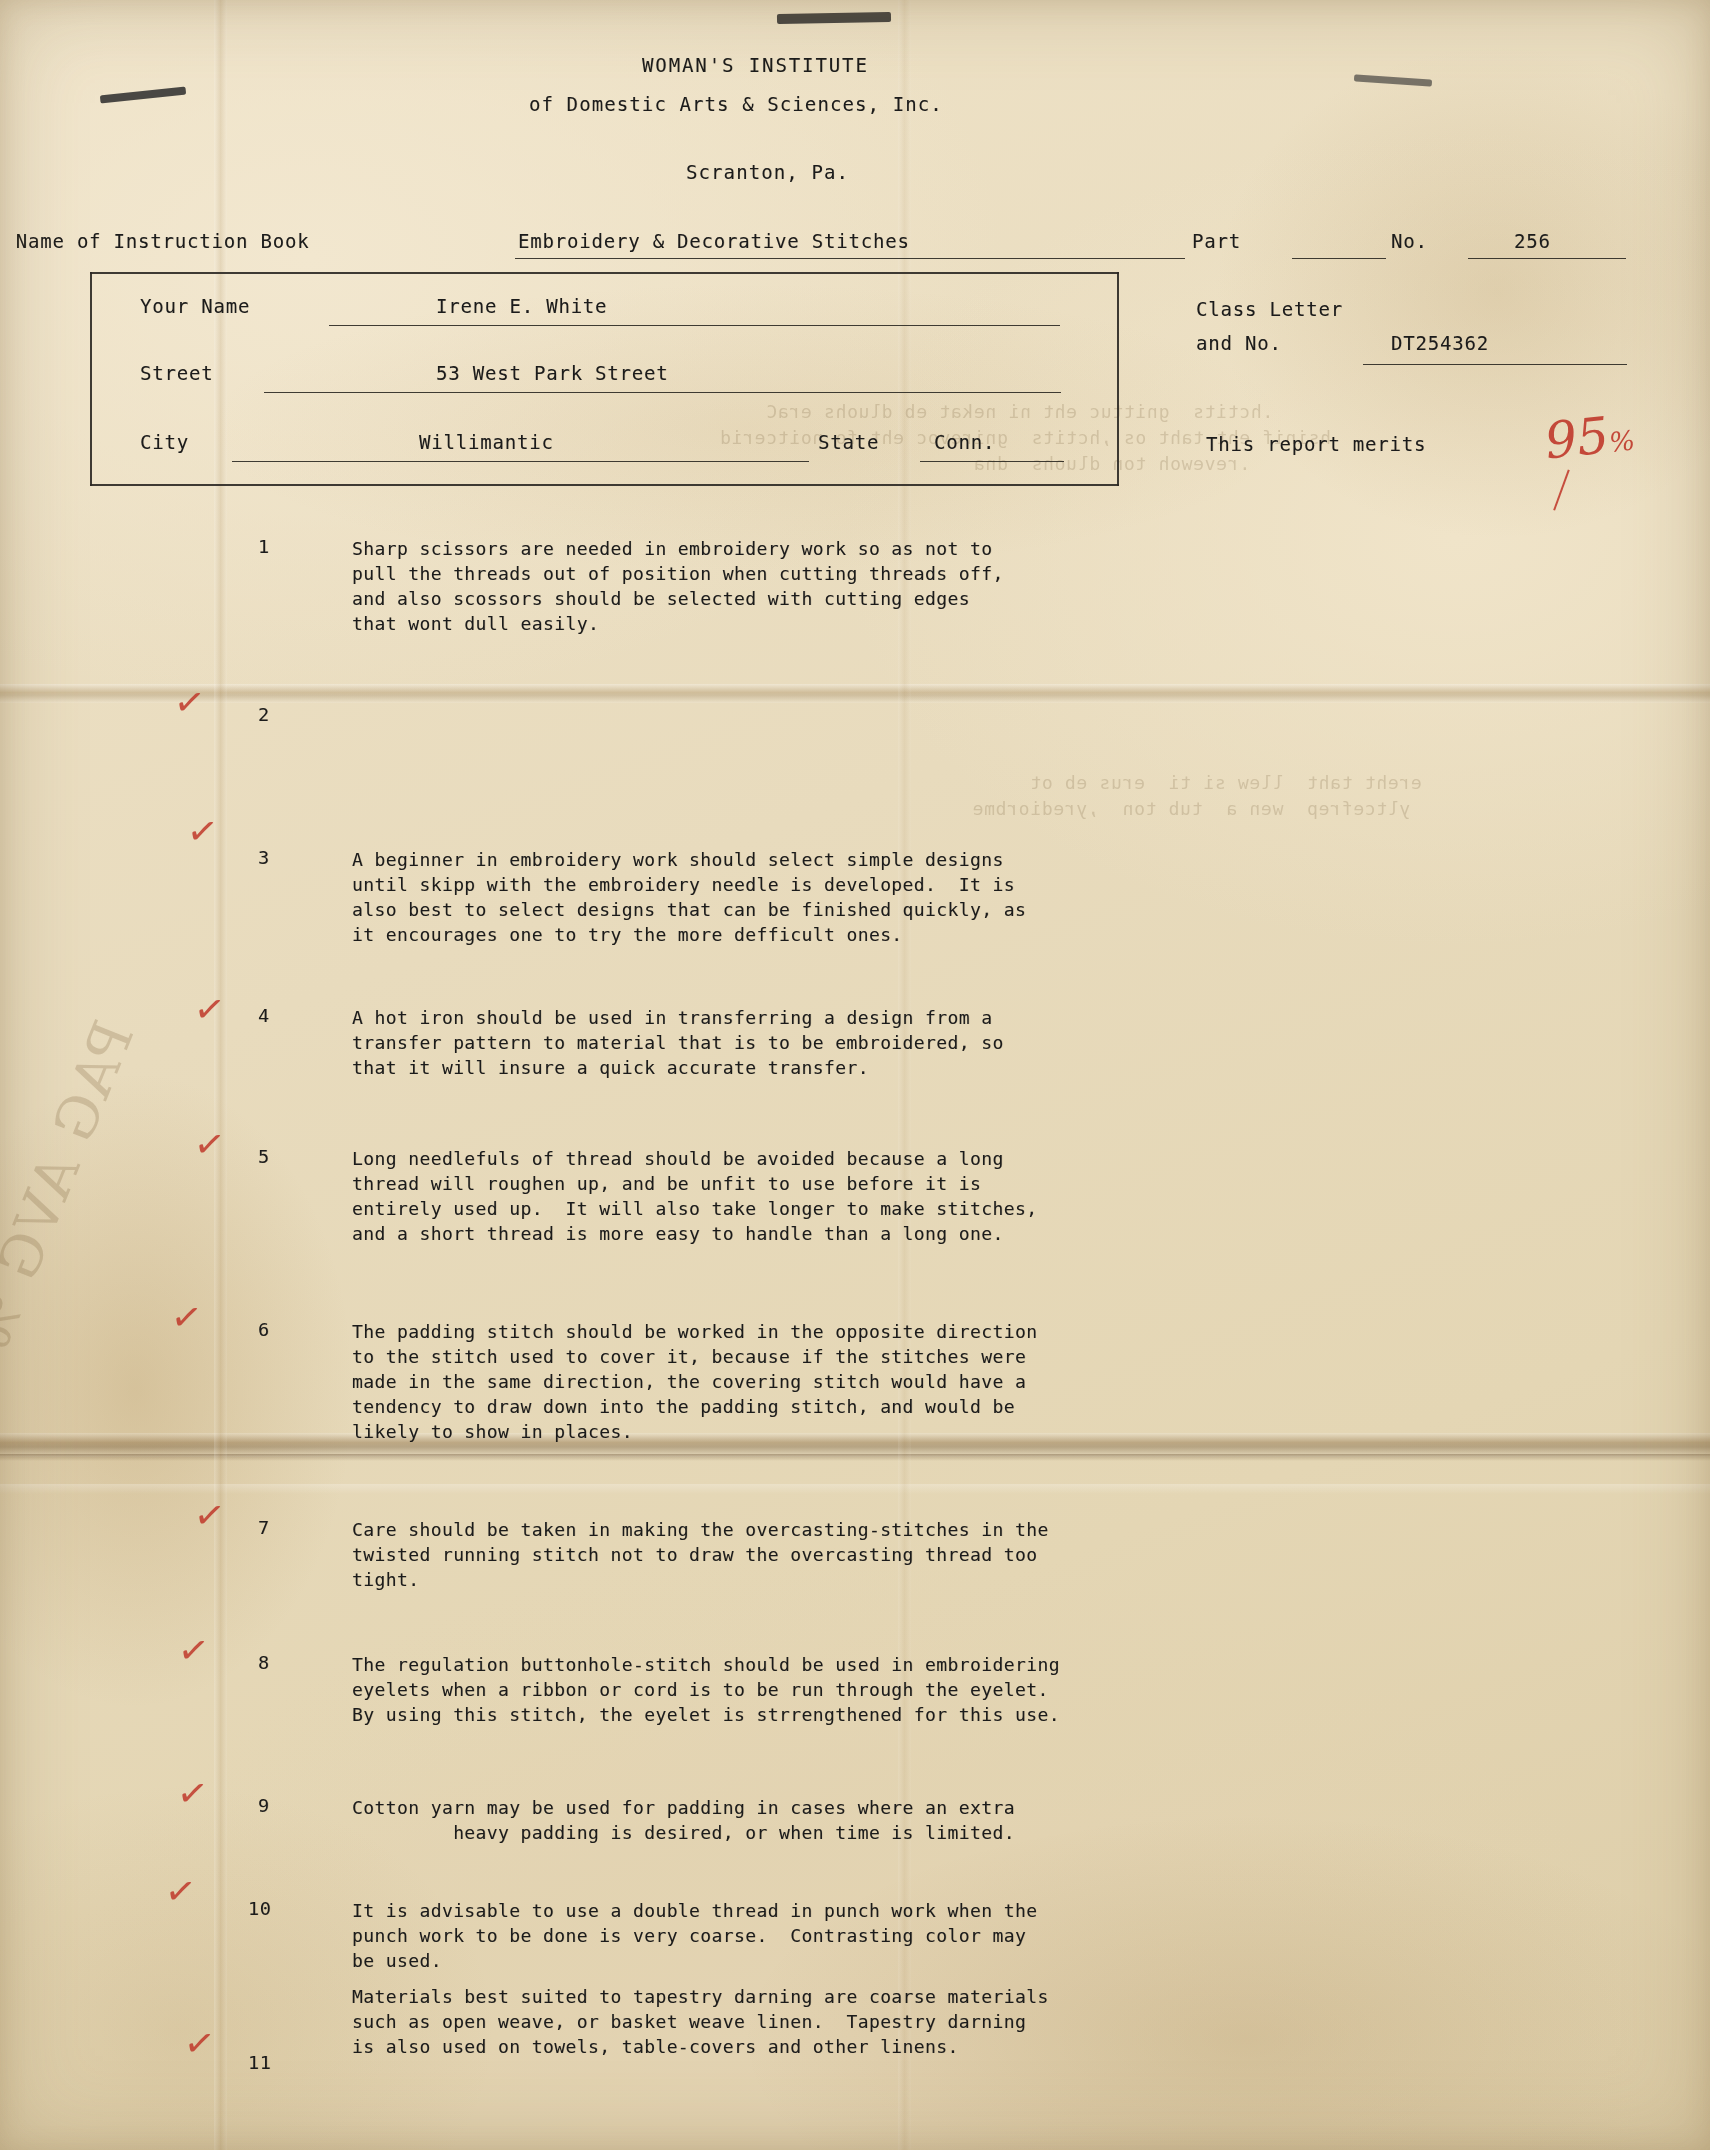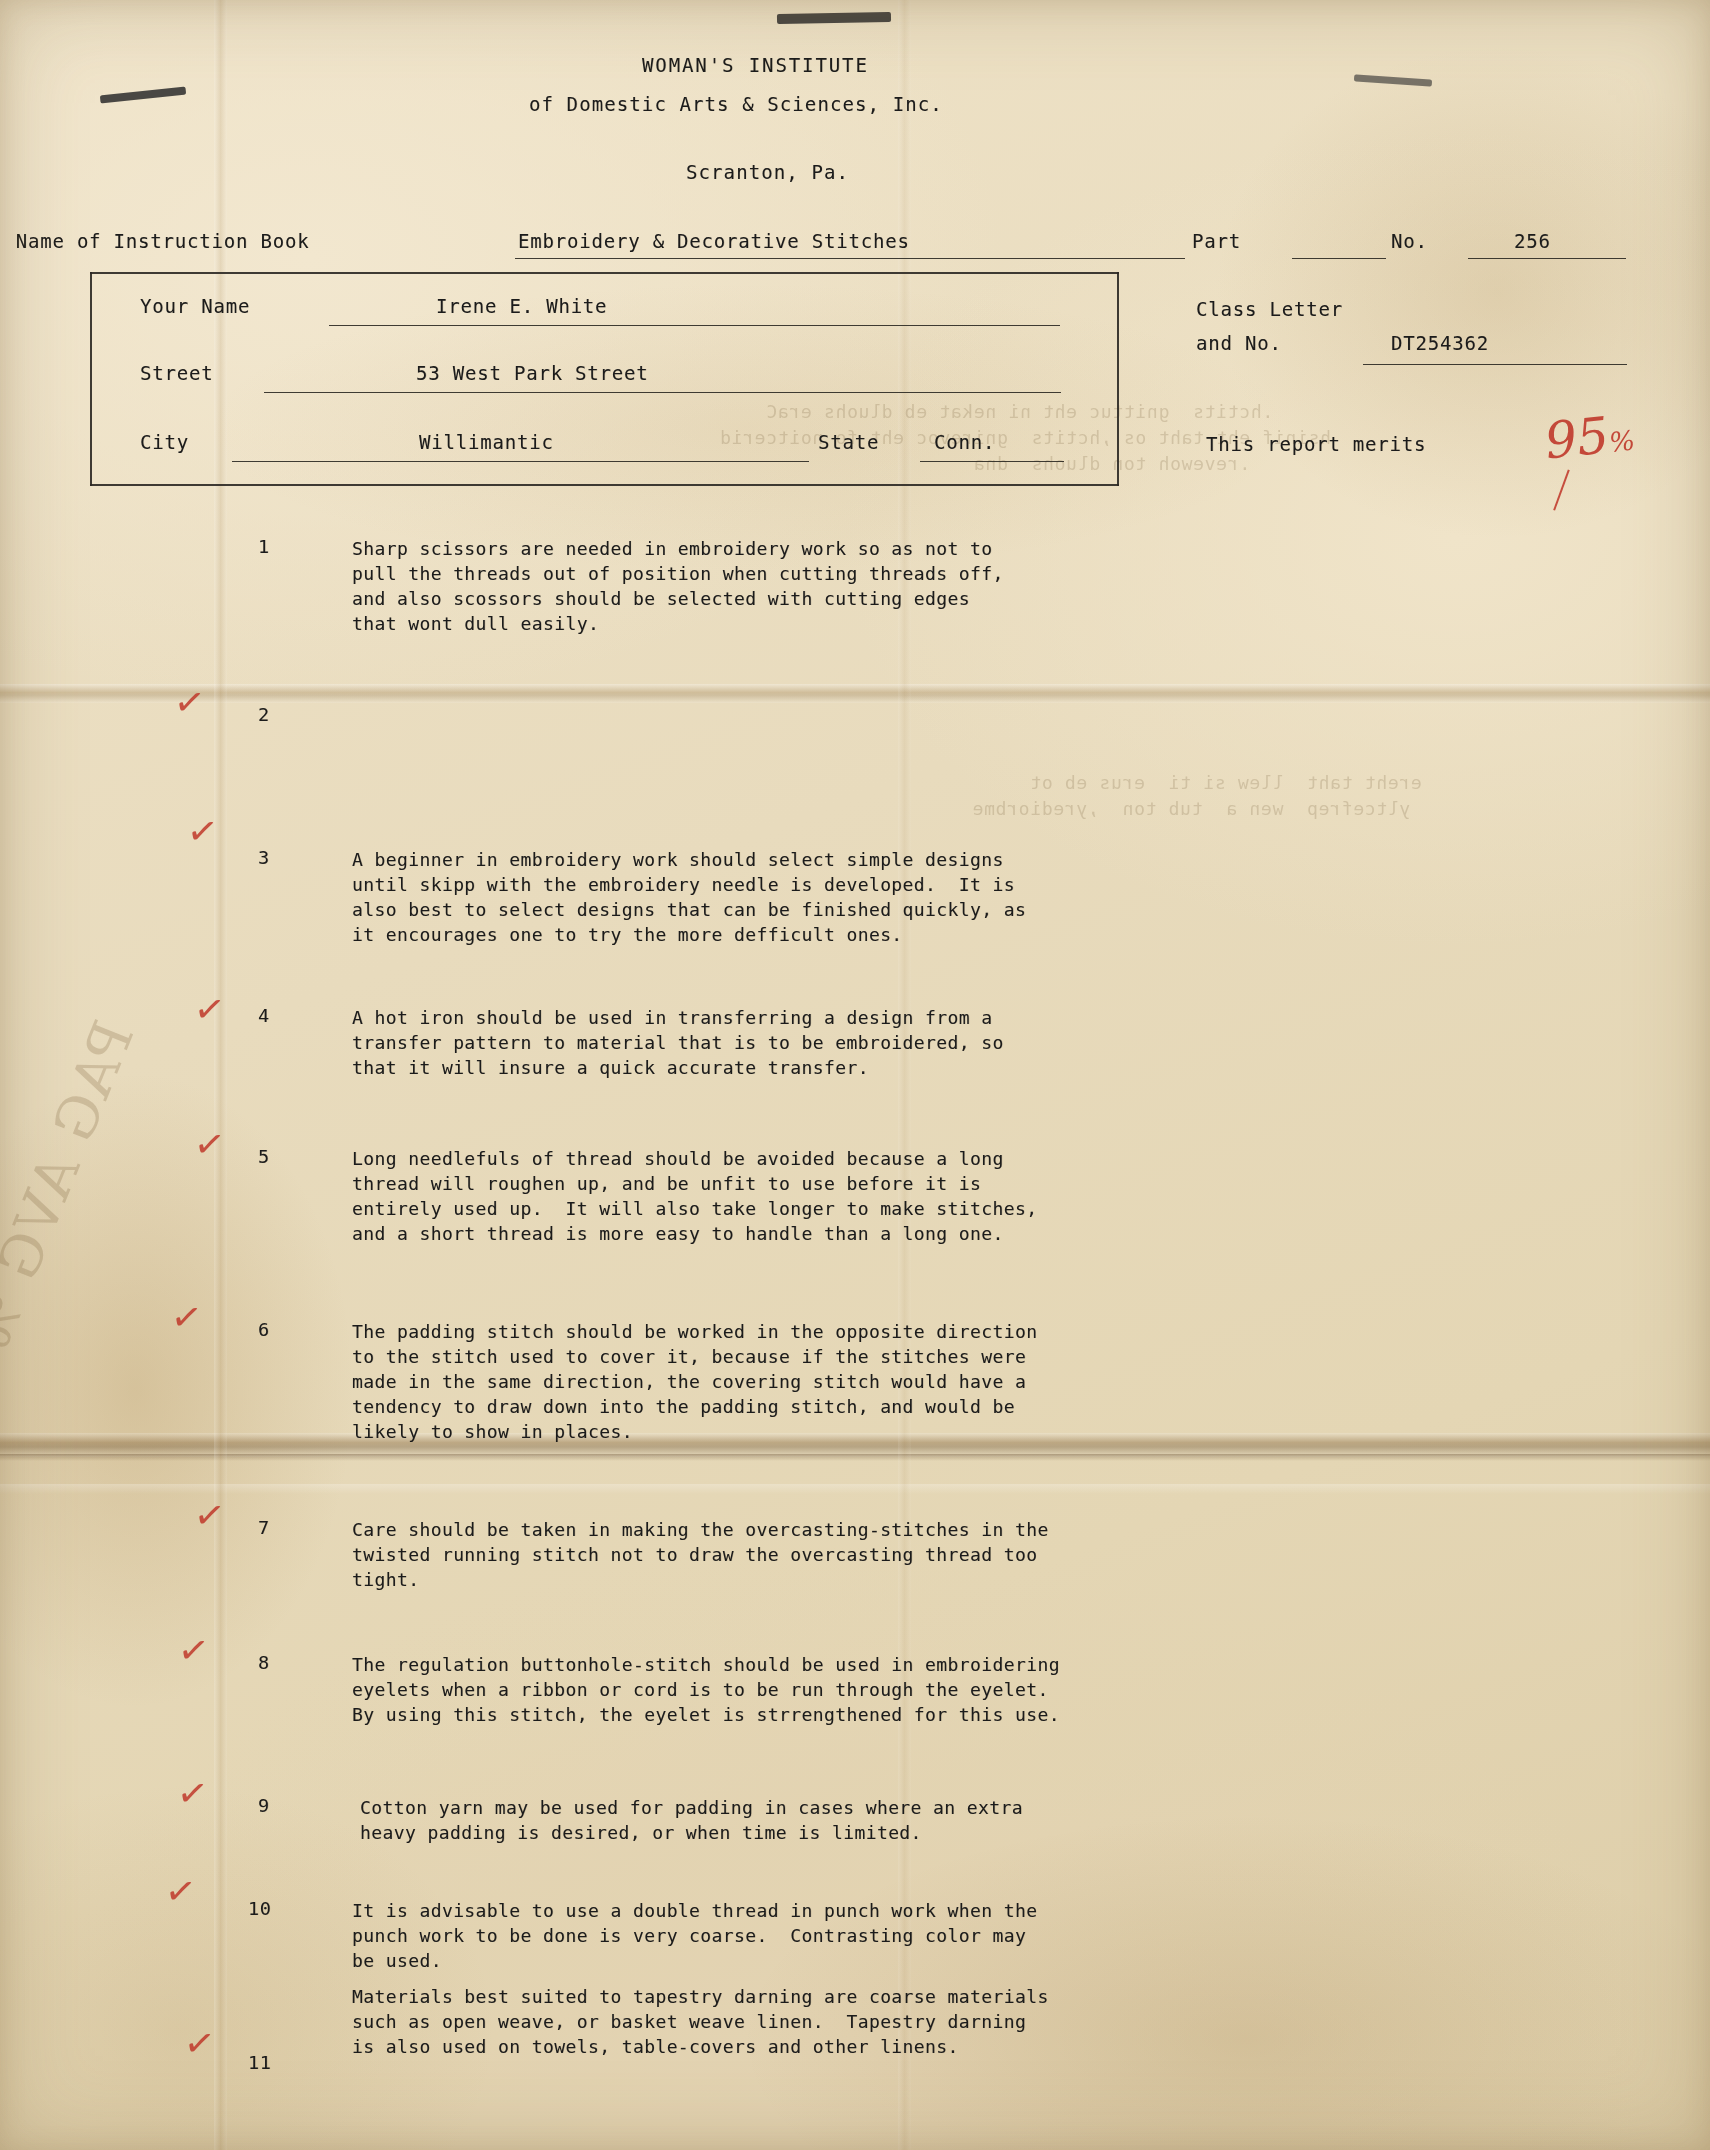--- a/index.html
+++ b/index.html
@@ -220,21 +220,21 @@
   <div class="boxline" style="left:90px; top:272px; width:1029px; height:2.1px;"></div>
   <div class="boxline" style="left:90px; top:272px; width:2.1px; height:214px;"></div>
   <div class="boxline" style="left:1117px; top:272px; width:2.1px; height:214px;"></div>
   <div class="boxline" style="left:90px; top:484px; width:1029px; height:2.1px;"></div>
 
   <div class="typed formline" style="left:140px; top:295px;">Your Name</div>
   <div class="typed formline" style="left:436px; top:295px;">Irene E. White</div>
   <div class="rule" style="left:329px; top:325px; width:731px;"></div>
 
   <div class="typed formline" style="left:140px; top:362px;">Street</div>
-  <div class="typed formline" style="left:416px; top:362px;text-align:right;">53 West Park Street</div>
+  <div class="typed formline" style="left:436px; top:362px;text-align:right;">53 West Park Street</div>
   <div class="rule" style="left:264px; top:392px; width:797px;"></div>
 
   <div class="typed formline" style="left:140px; top:431px;">City</div>
   <div class="typed formline" style="left:419px; top:431px;">Willimantic</div>
   <div class="rule" style="left:232px; top:461px; width:577px;"></div>
   <div class="typed formline" style="left:818px; top:431px;">State</div>
   <div class="typed formline" style="left:934px; top:431px;">Conn.</div>
   <div class="rule" style="left:920px; top:461px; width:144px;"></div>
 
   <div class="typed formline" style="left:1196px; top:298px;">Class Letter</div>
@@ -291,21 +291,21 @@
 tight.</div>
 
   <div class="check" style="left:178px; top:1632px;">✓</div>
   <div class="item-num" style="left:258px; top:1652px;">8</div>
   <div class="item-body" style="left:336px; top:1652px;">The regulation buttonhole-stitch should be used in embroidering
 eyelets when a ribbon or cord is to be run through the eyelet.
 By using this stitch, the eyelet is strrengthened for this use.</div>
 
   <div class="check" style="left:177px; top:1775px;">✓</div>
   <div class="item-num" style="left:258px; top:1795px;">9</div>
-  <div class="item-body" style="left:344px; top:1795px;">Cotton yarn may be used for padding in cases where an extra
+  <div class="item-body" style="left:336px; top:1795px;text-align:right;">Cotton yarn may be used for padding in cases where an extra
 heavy padding is desired, or when time is limited.</div>
 
   <div class="check" style="left:165px; top:1873px;">✓</div>
   <div class="item-num" style="left:248px; top:1898px;">10</div>
   <div class="item-body" style="left:336px; top:1898px;">It is advisable to use a double thread in punch work when the
 punch work to be done is very coarse.  Contrasting color may
 be used.</div>
 
   <div class="check" style="left:184px; top:2025px;">✓</div>
   <div class="item-num" style="left:248px; top:2052px;">11</div>

